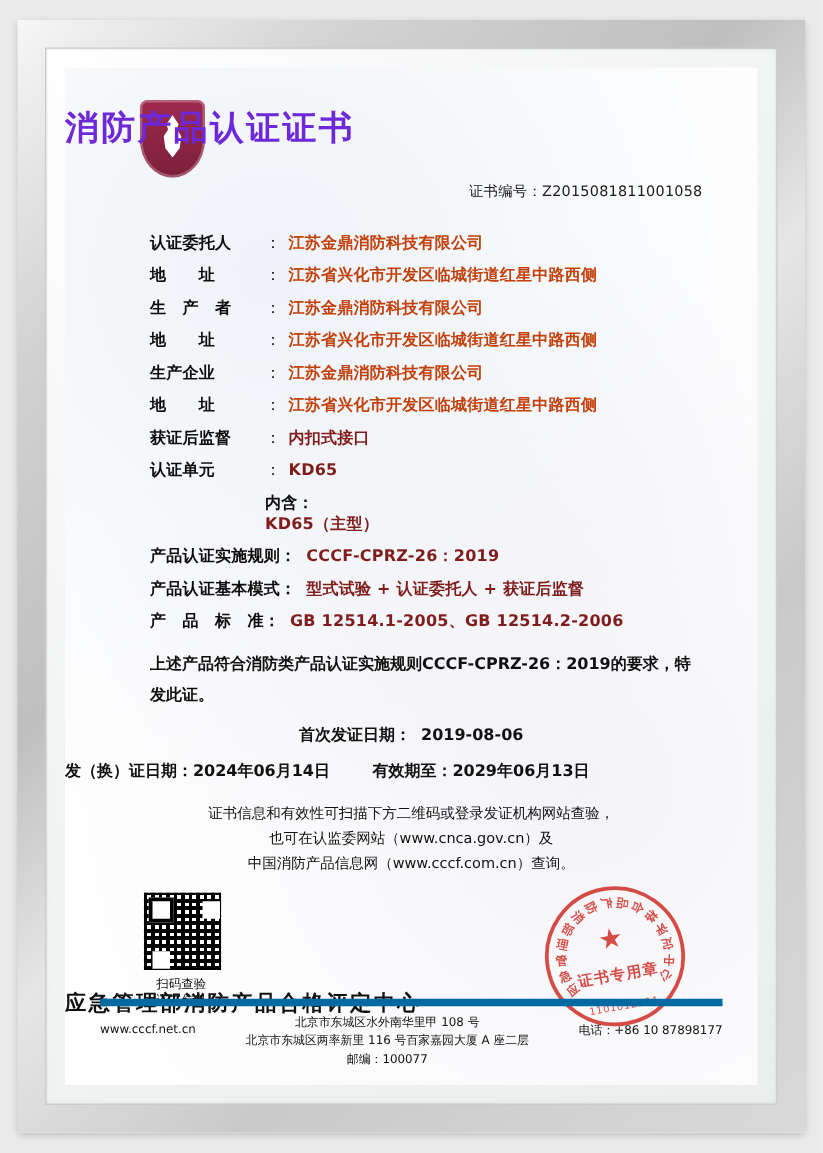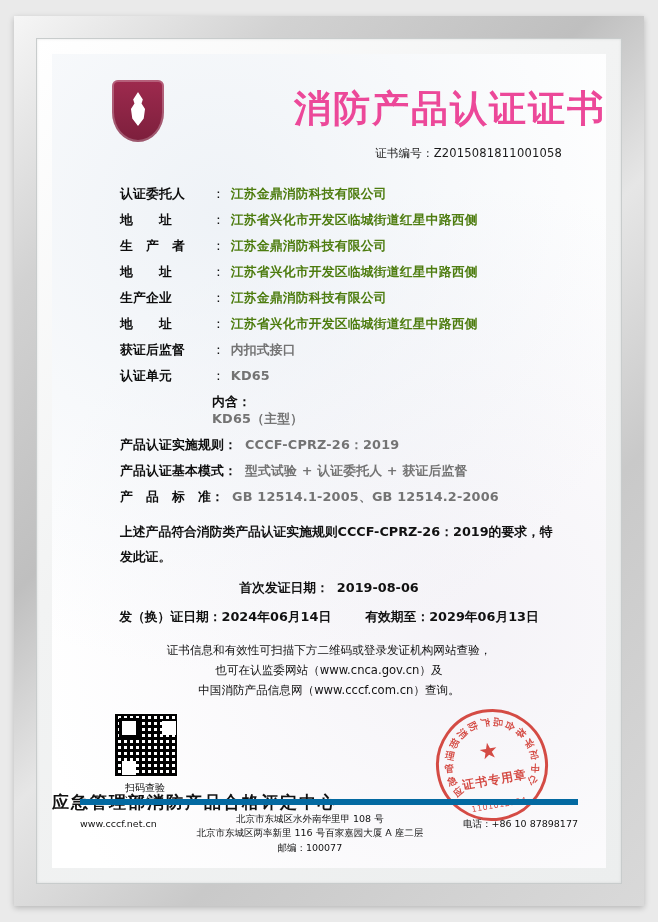--- a/index.html
+++ b/index.html
@@ -94,26 +94,26 @@
     height: 34px;
     background: #ffffff;
     border-radius: 50% 50% 48% 48% / 62% 62% 38% 38%;
     clip-path: polygon(50% 0%, 72% 22%, 66% 34%, 82% 50%, 76% 78%, 50% 100%, 24% 78%, 18% 50%, 34% 34%, 28% 22%);
   }
   .title {
     position: absolute;
     left: 0;
     right: 0;
     top: 30px;
-    text-align: right;
-    font-family: "DejaVu Sans", sans-serif;
-    font-size: 37px;
+    text-align: left;
+    font-family: "DejaVu Sans", sans-serif;
+    font-size: 27px;
     font-weight: bold;
     letter-spacing: 2px;
-    color: #ec4899;
+    color: #6d28d9;
   }
   .cert-no {
     position: absolute;
     right: 44px;
     top: 92px;
     font-family: "DejaVu Sans", sans-serif;
     font-size: 11.5px;
     color: #1a1a1a;
     letter-spacing: 0.2px;
   }
@@ -132,26 +132,26 @@
     color: #121212;
   }
   .row .label {
     font-weight: bold;
     white-space: nowrap;
     color: #0d0d0d;
     letter-spacing: 0.2px;
   }
   .row .label.w1 { width: 92px; }
   .row .val {
-    color: #4d7c0f;
+    color: #c2410c;
     font-weight: bold;
     letter-spacing: 0.2px;
   }
   .row .val.dark {
-    color: #737373;
+    color: #7f1d1d;
   }
   .row.auto .label { width: auto; margin-right: 8px; }
   .row .sep { margin-right: 6px; }
   .subrow {
     margin-left: 92px;
     flex-direction: column;
   }
   
   .statement {
     font-family: "DejaVu Sans", sans-serif;
@@ -166,21 +166,20 @@
     text-align: center;
     font-family: "DejaVu Sans", sans-serif;
     font-size: 12.8px;
     font-weight: bold;
     color: #111111;
     margin-top: 10px;
   }
   .issue-first .v { margin-left: 8px; }
   .issue-row {
     display: flex;
-    justify-content: center;
     gap: 34px;
     font-family: "DejaVu Sans", sans-serif;
     font-size: 12.8px;
     font-weight: bold;
     color: #111111;
     margin-top: 12px;
   }
   .note {
     margin-top: 14px;
     text-align: center;

